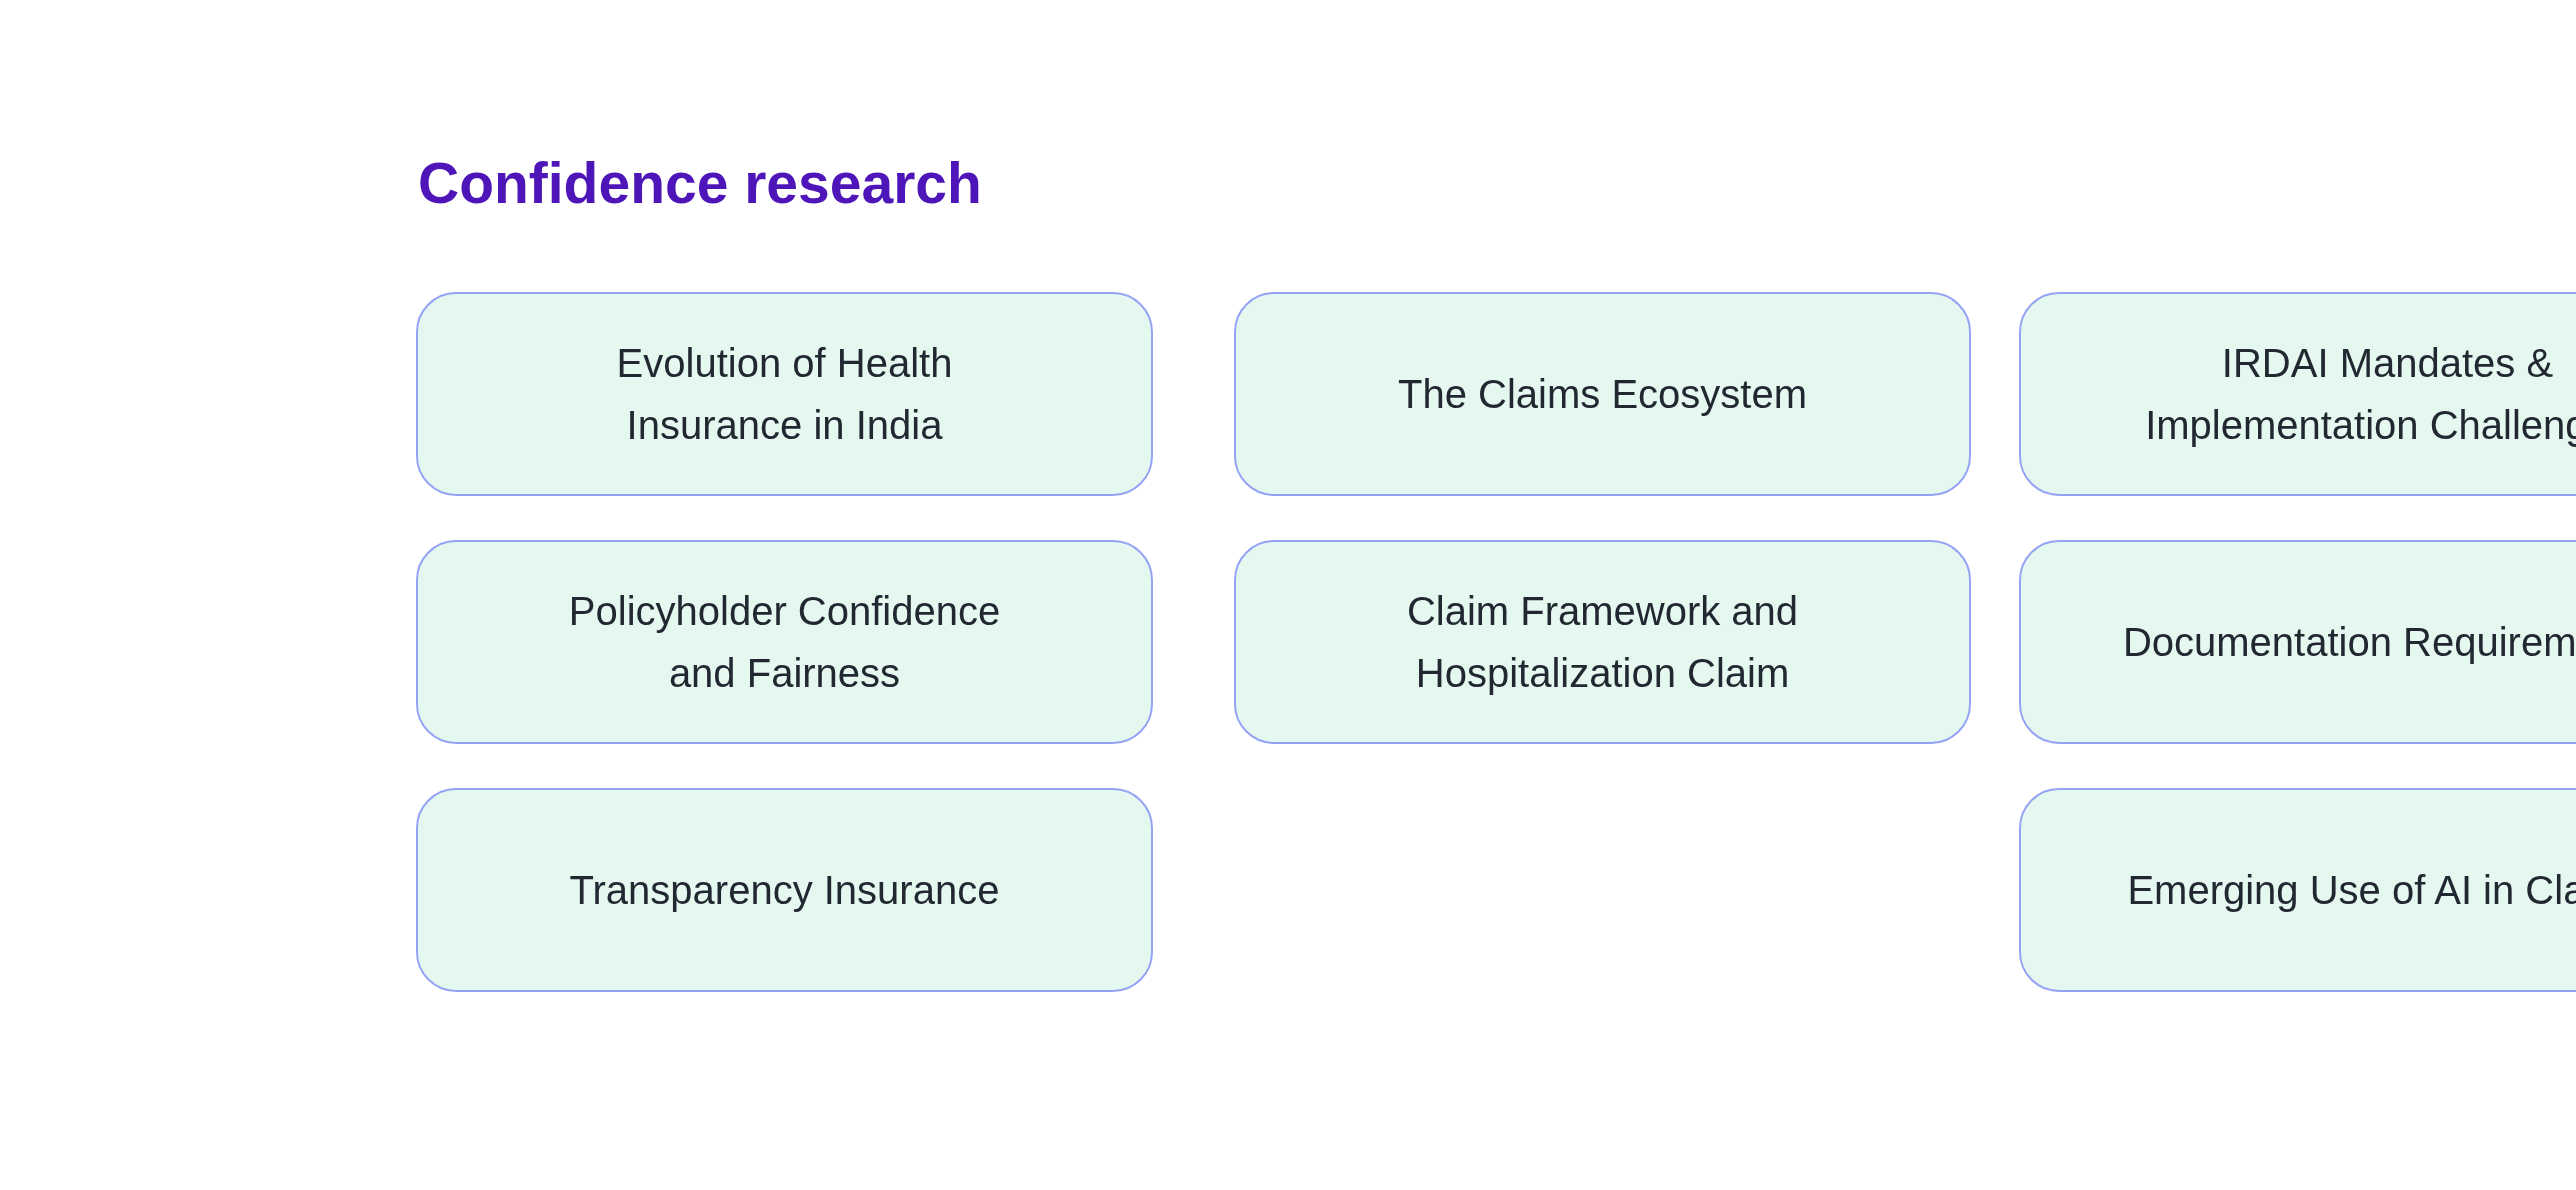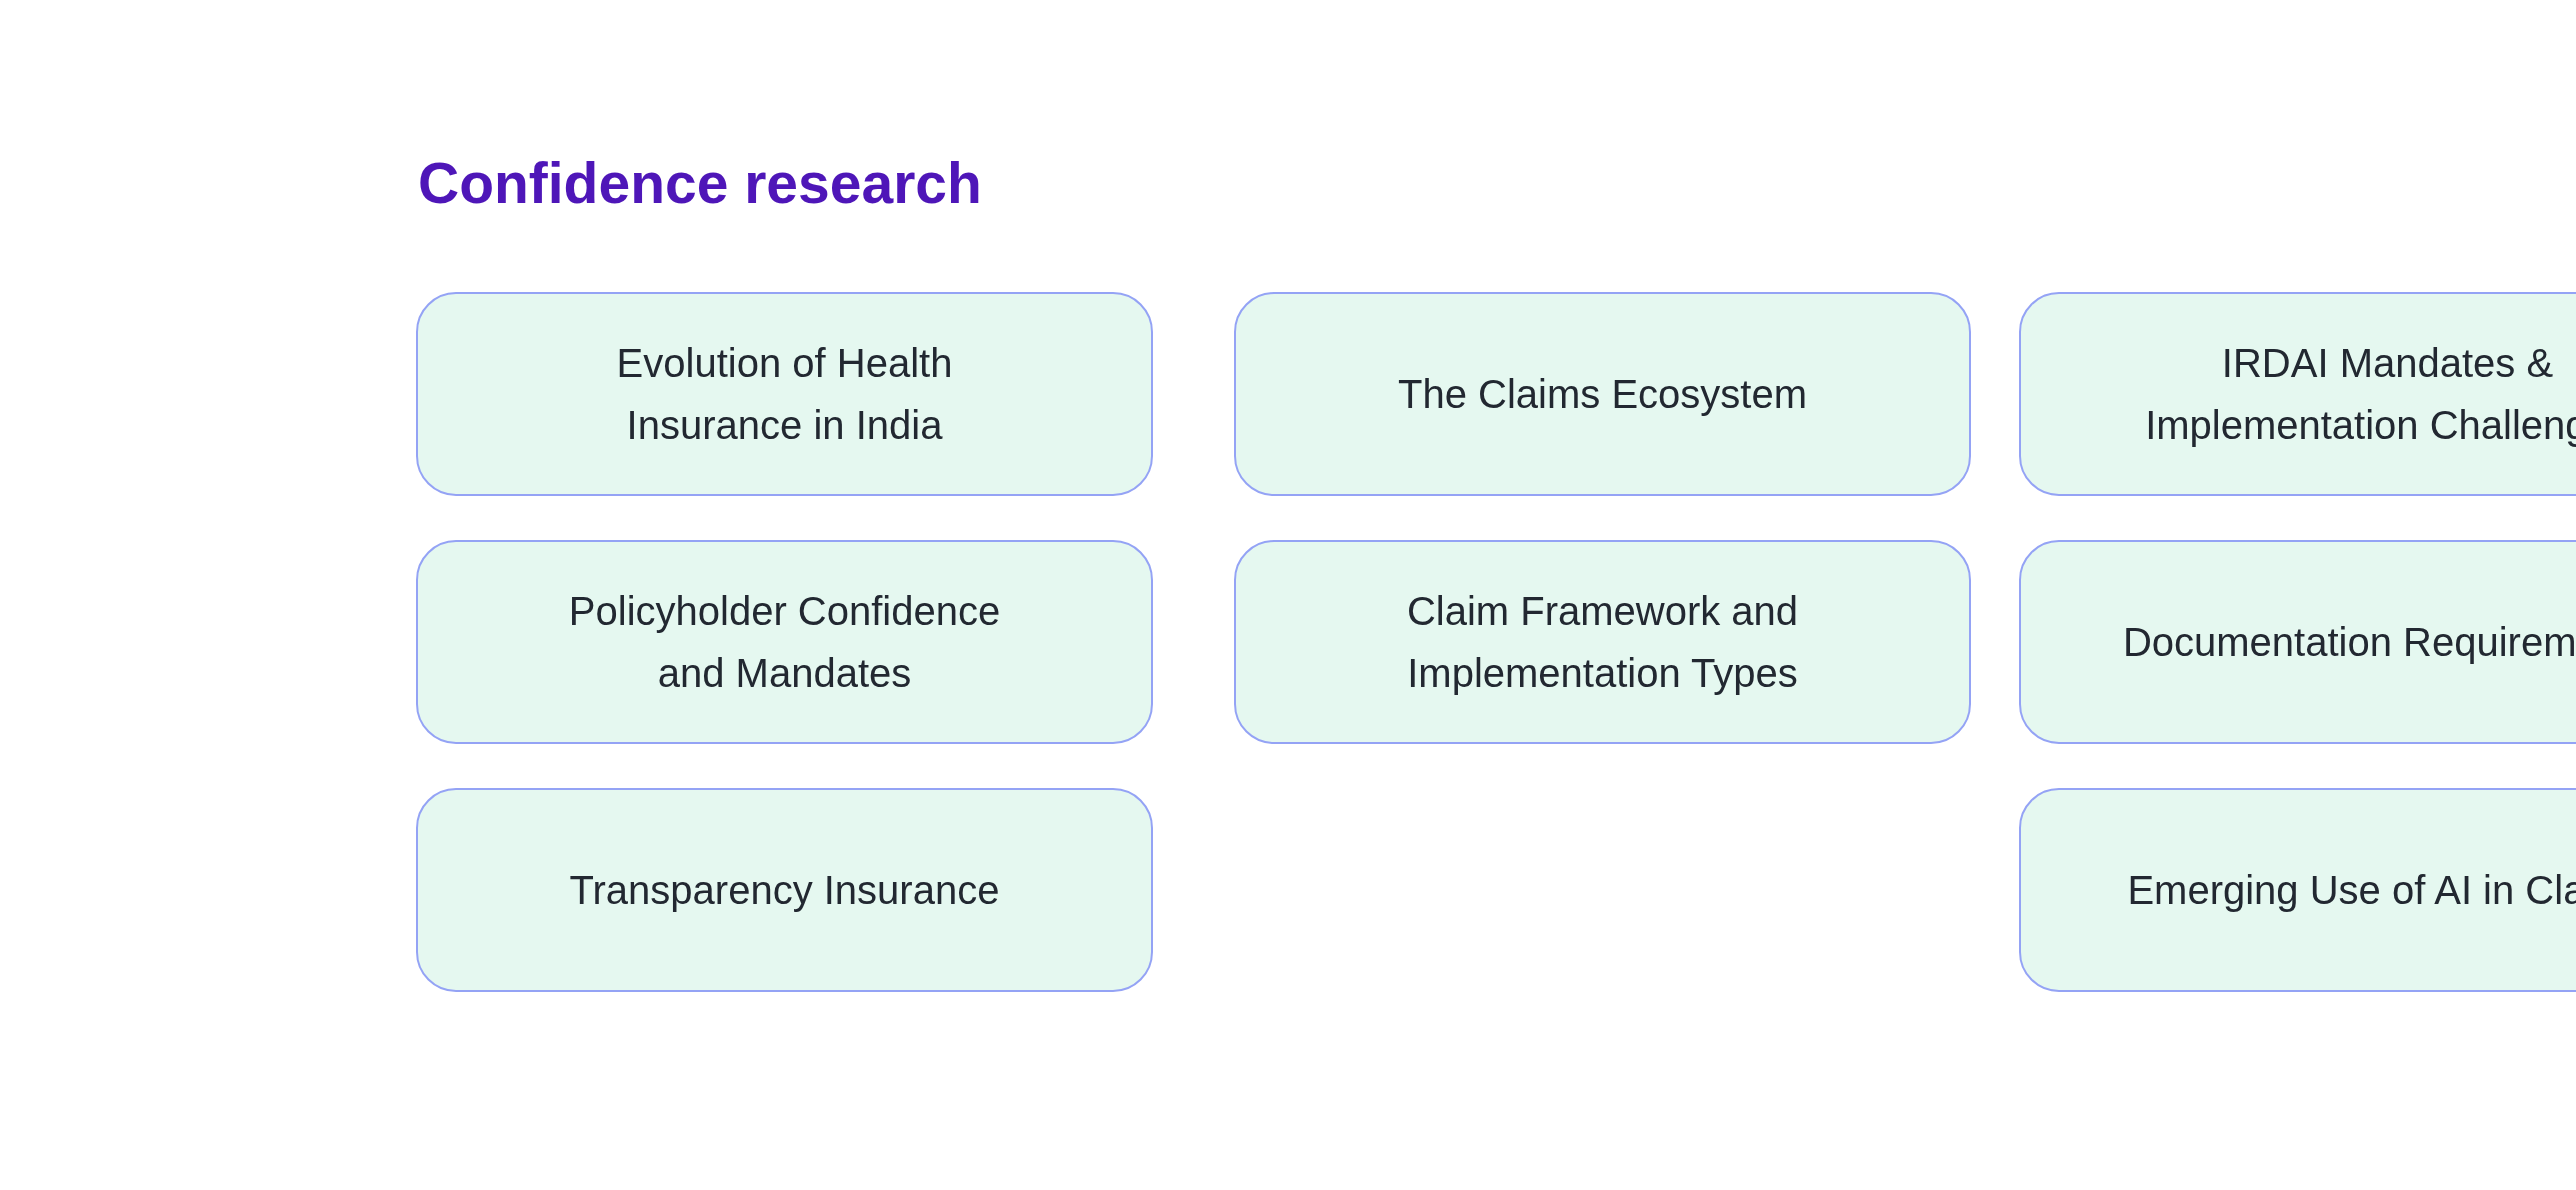--- a/index.html
+++ b/index.html
@@ -72,26 +72,26 @@
     <span class="label">The Claims Ecosystem</span>
   </div>
 
   <div class="topic-card c2 r0">
     <span class="label">IRDAI Mandates &amp;
 Implementation Challenges</span>
   </div>
 
   <div class="topic-card c0 r1">
     <span class="label">Policyholder Confidence
-and Mandates</span>
+and Fairness</span>
   </div>
 
   <div class="topic-card c1 r1">
     <span class="label">Claim Framework and
-Implementation Types</span>
+Hospitalization Claim</span>
   </div>
 
   <div class="topic-card c2 r1">
     <span class="label">Documentation Requirements</span>
   </div>
 
   <div class="topic-card c0 r2">
     <span class="label">Transparency Insurance</span>
   </div>
 

